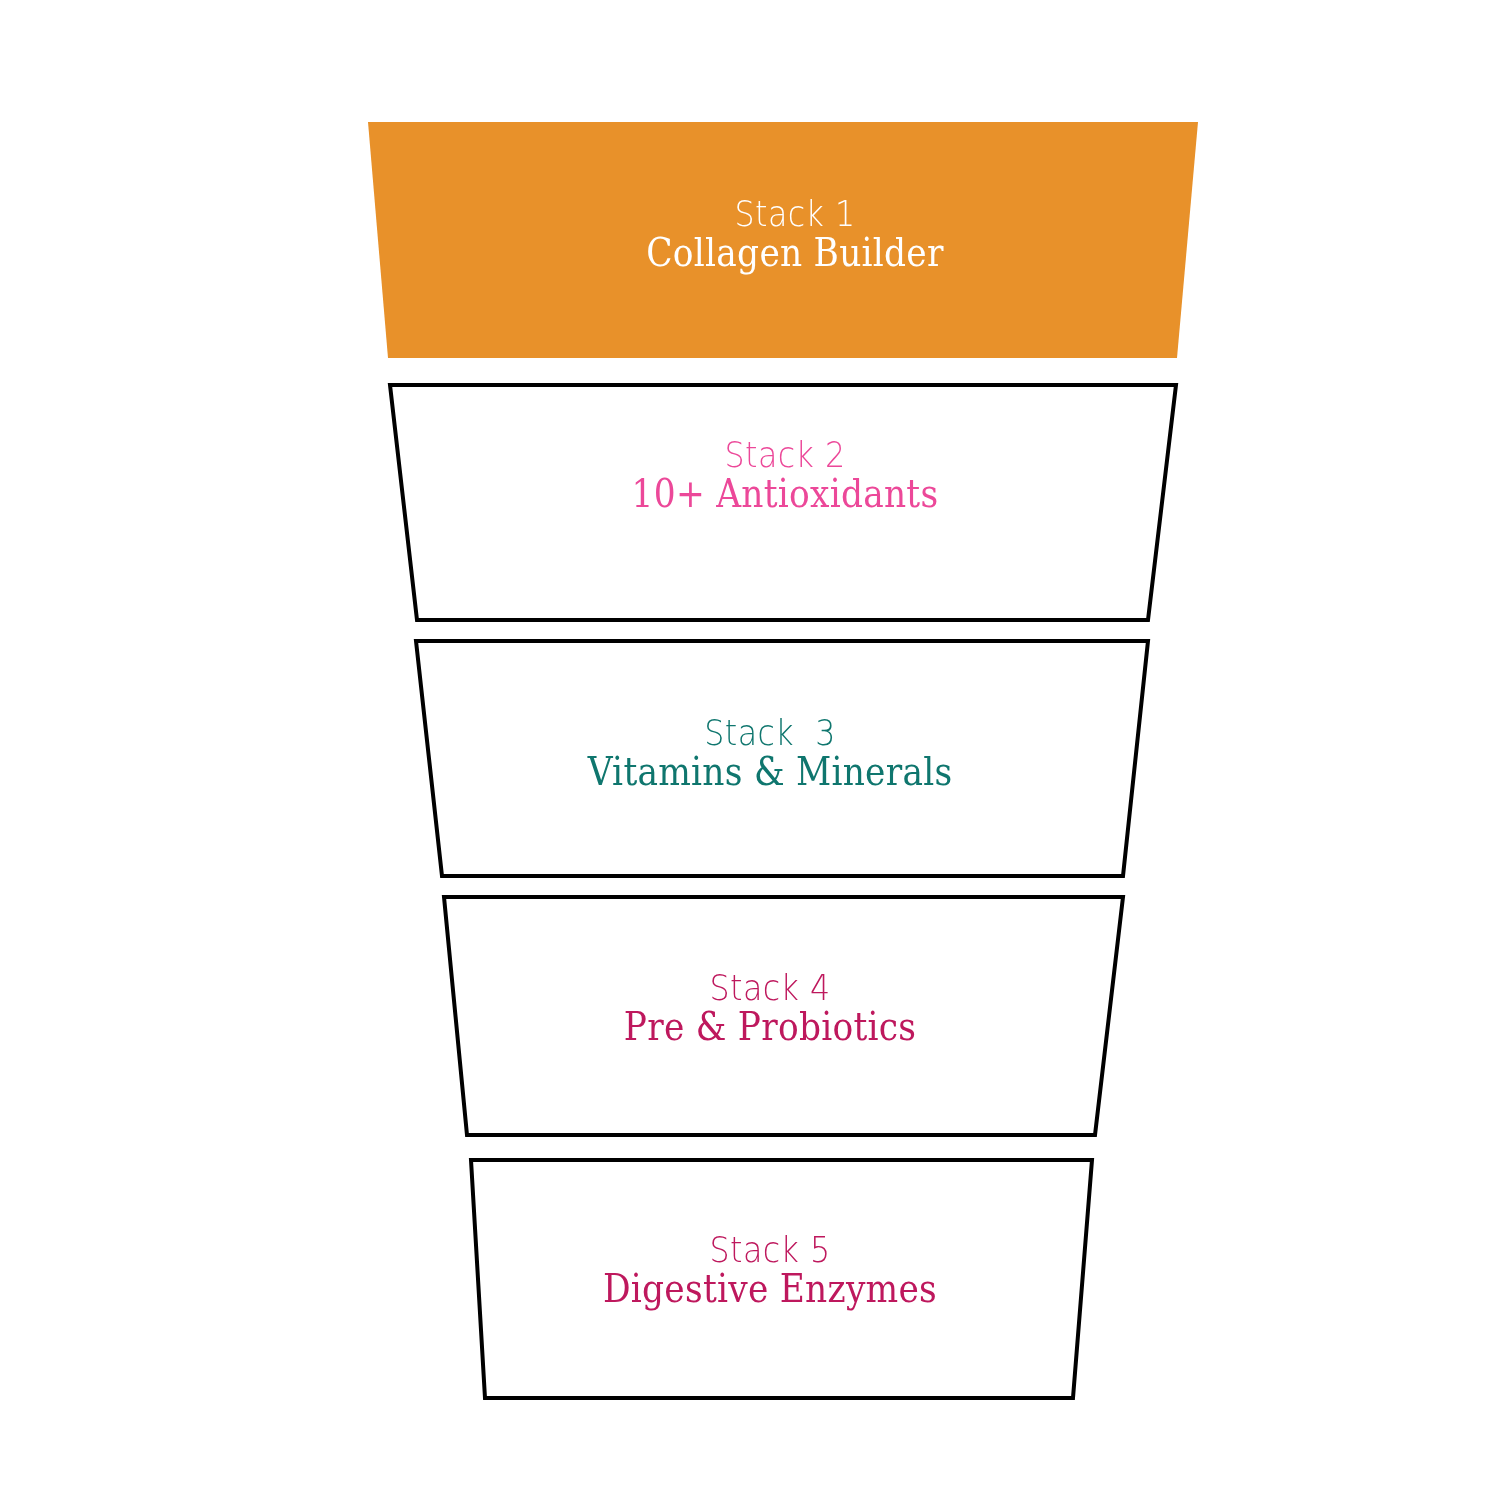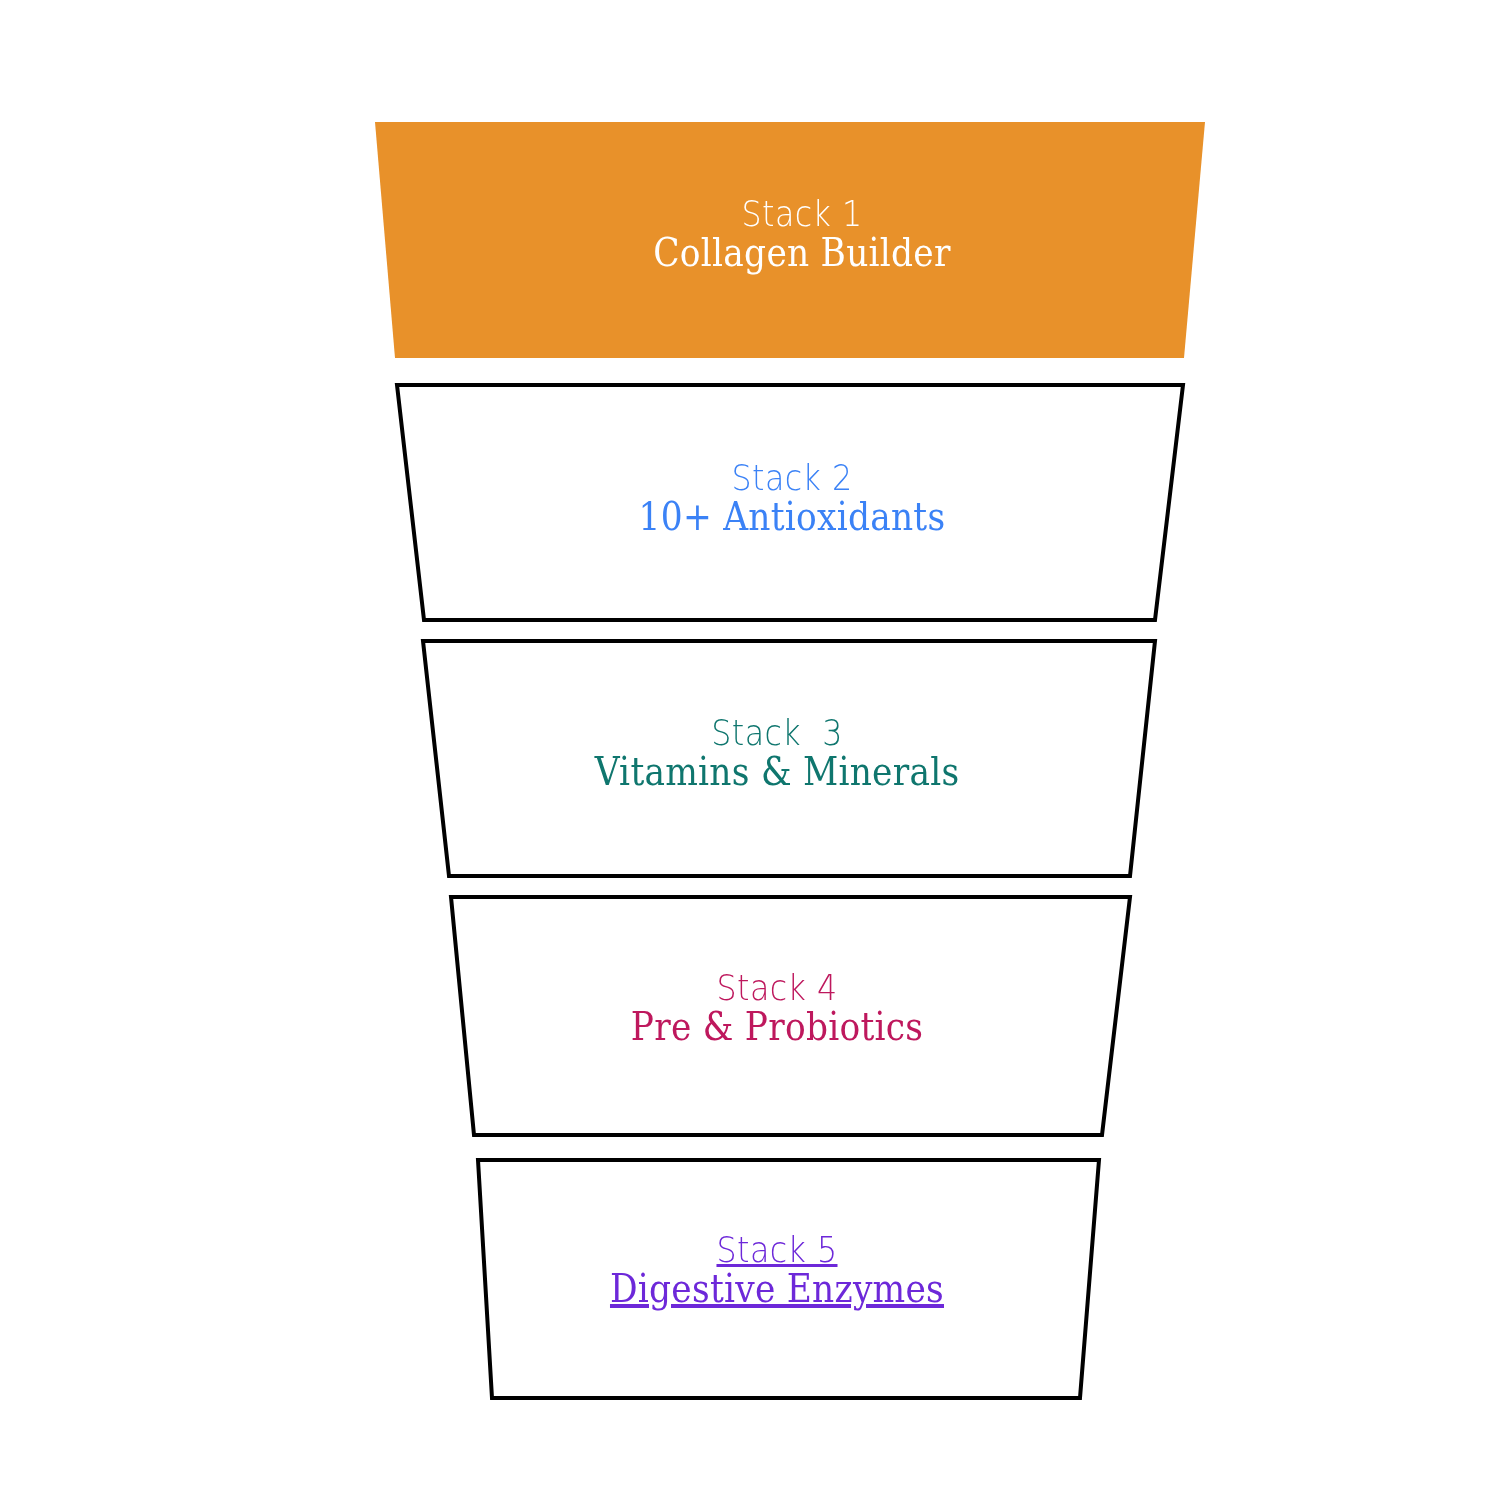--- a/index.html
+++ b/index.html
@@ -12,21 +12,20 @@
     width: 1500px;
     height: 1500px;
     overflow: hidden;
     font-family: "Liberation Sans", sans-serif;
   }
   #funnel-root {
     position: relative;
     width: 1260px;
     height: 1500px;
     background: #ffffff;
-    margin-left: 7px;
   }
   #funnel-svg {
     position: absolute;
     top: 0;
     left: 0;
     width: 1500px;
     height: 1500px;
   }
   .funnel-label {
     position: absolute;
@@ -62,19 +61,19 @@
         <polygon points="368,122 1198,122 1177,358 388,358" fill="#E8912A" stroke="none"></polygon>
         <polygon points="390,385 1176,385 1148,620 417,620" fill="#ffffff" stroke="#000000" stroke-width="4" stroke-linejoin="miter"></polygon>
         <polygon points="416,641 1148,641 1123,876 442,876" fill="#ffffff" stroke="#000000" stroke-width="4" stroke-linejoin="miter"></polygon>
         <polygon points="444,897 1123,897 1095,1135 467,1135" fill="#ffffff" stroke="#000000" stroke-width="4" stroke-linejoin="miter"></polygon>
         <polygon points="471,1160 1092,1160 1073,1398 485,1398" fill="#ffffff" stroke="#000000" stroke-width="4" stroke-linejoin="miter"></polygon>
       </g>
   </svg>
 
   <div id="label-layer">
       <div class="funnel-label" style="left: 430px; top: 196px; width: 730px; color: rgb(255, 255, 255);"><span class="label-title" style="font-size: 36px;">Stack 1</span><span class="label-sub" style="font-size: 40px;">Collagen Builder</span></div>
-      <div class="funnel-label" style="left: 425px; top: 460px; width: 720px; color: #3b82f6;"><span class="label-title" style="font-size: 36px;">Stack 2</span><span class="label-sub" style="font-size: 40px;">10+ Antioxidants</span></div>
+      <div class="funnel-label" style="left: 425px; top: 437px; width: 720px; color: #ec4899;"><span class="label-title" style="font-size: 36px;">Stack 2</span><span class="label-sub" style="font-size: 40px;">10+ Antioxidants</span></div>
       <div class="funnel-label" style="left: 420px; top: 715px; width: 700px; color: #0f766e;"><span class="label-title" style="font-size: 36px;">Stack  3</span><span class="label-sub" style="font-size: 40px;">Vitamins &amp; Minerals</span></div>
       <div class="funnel-label" style="left: 430px; top: 970px; width: 680px; color: #be185d;"><span class="label-title" style="font-size: 36px;">Stack 4</span><span class="label-sub" style="font-size: 40px;">Pre &amp; Probiotics</span></div>
-      <div class="funnel-label" style="left: 450px; top: 1232px; width: 640px; color: #6d28d9; text-decoration: underline;"><span class="label-title" style="font-size: 36px;">Stack 5</span><span class="label-sub" style="font-size: 40px;">Digestive Enzymes</span></div>
+      <div class="funnel-label" style="left: 450px; top: 1232px; width: 640px; color: #be185d;"><span class="label-title" style="font-size: 36px;">Stack 5</span><span class="label-sub" style="font-size: 40px;">Digestive Enzymes</span></div>
     </div>
 
 </div>
 
 </body></html>

